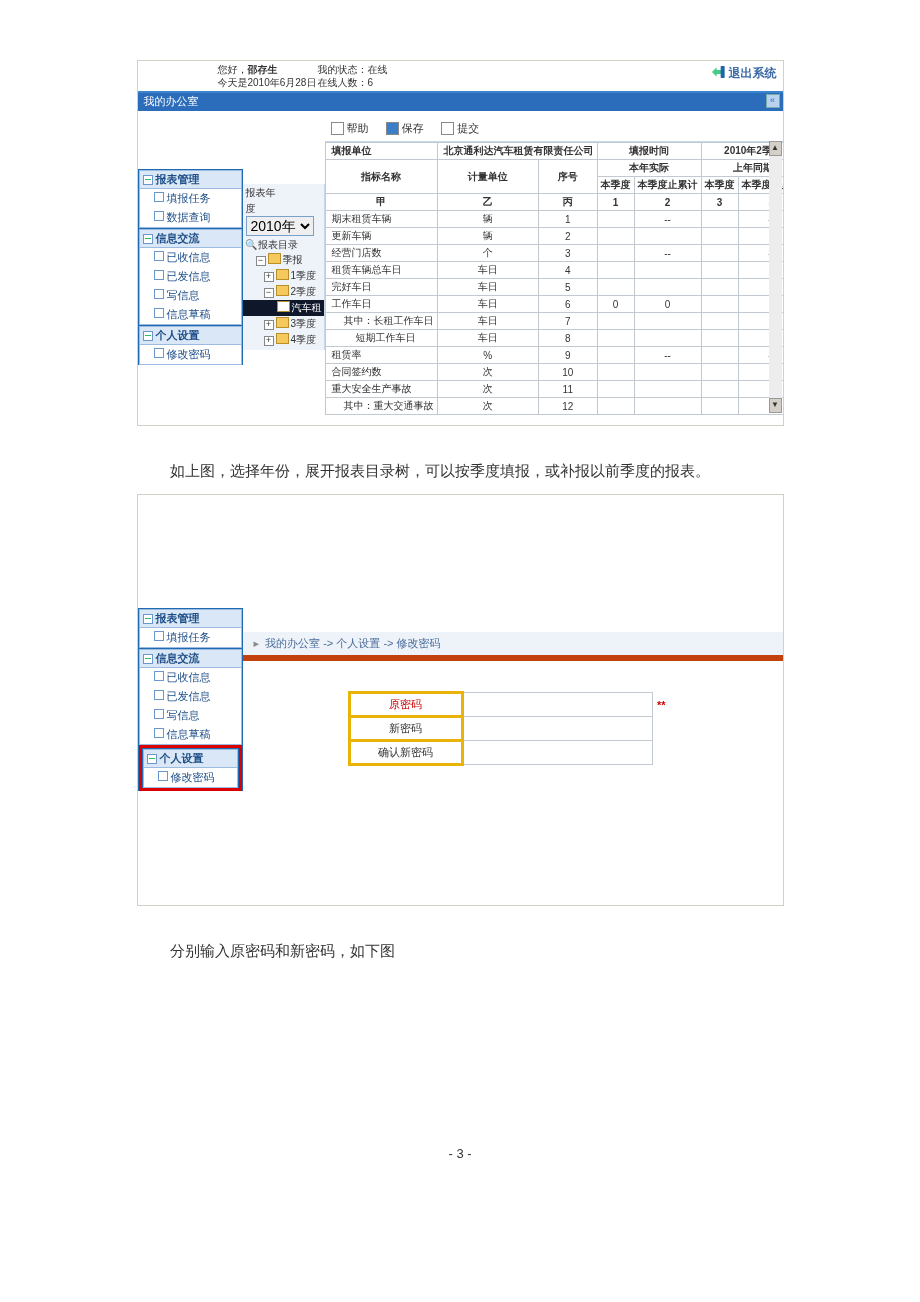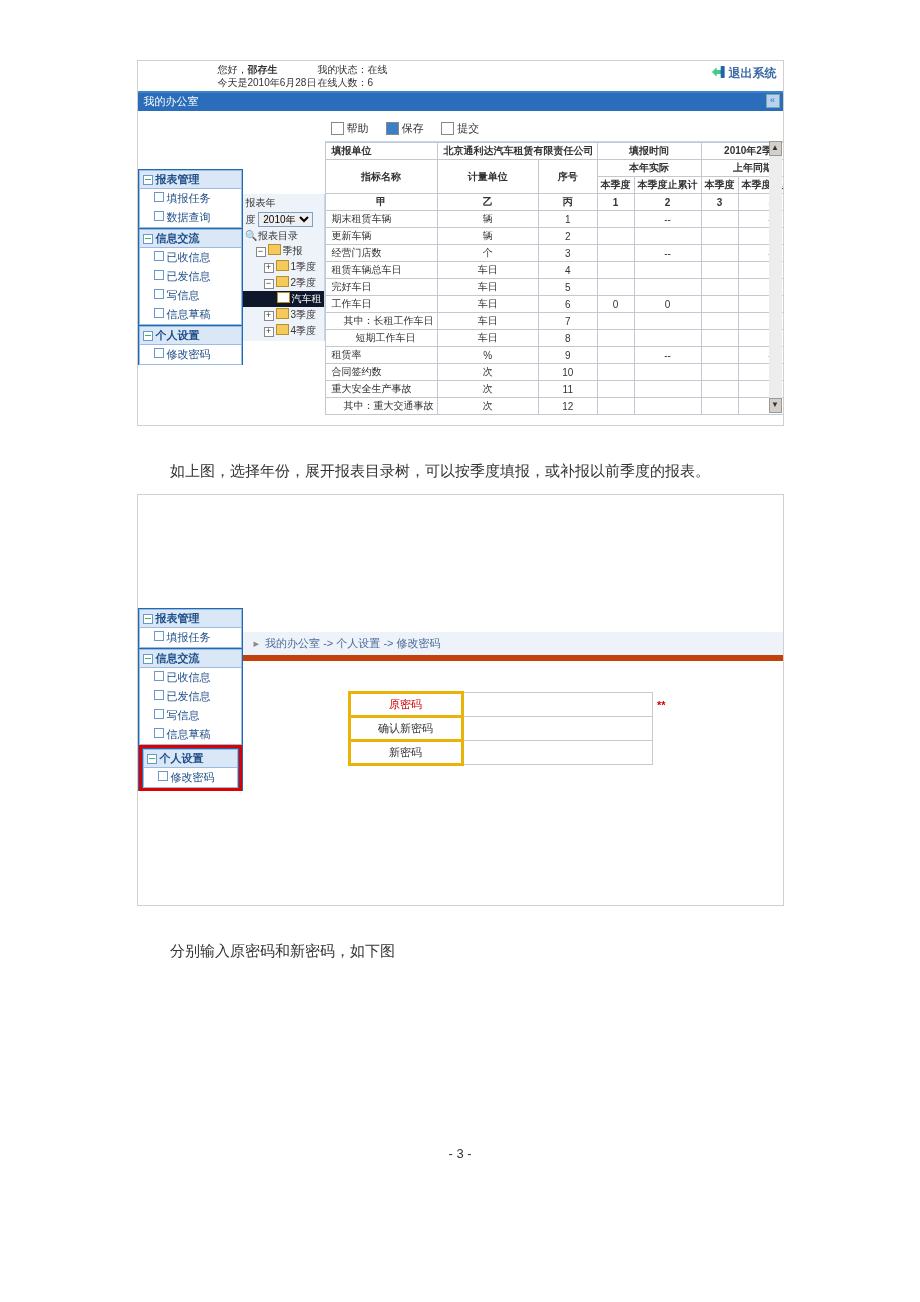--- a/index.html
+++ b/index.html
@@ -18,21 +18,21 @@
   .sidebar{width:105px;background:#1e6ab3;}
   .side-group{background:#d9e7f6;border:1px solid #9cbbe0;margin:1px 1px 0;padding:1px 3px;font-size:11px;color:#1e4e88;font-weight:bold;}
   .side-group .box{display:inline-block;width:8px;height:8px;border:1px solid #6c97cc;background:#fff;margin-right:3px;vertical-align:middle;}
   .side-group .minus{position:relative;}
   .side-group .minus::after{content:"";position:absolute;left:1px;top:3px;width:6px;height:1px;background:#3b6;}
   .side-item{background:#fff;margin:0 1px;padding:2px 3px 2px 14px;font-size:11px;color:#1e4e88;border-left:1px solid #9cbbe0;border-right:1px solid #9cbbe0;cursor:pointer;}
   .side-item:last-child{border-bottom:1px solid #9cbbe0;}
   .side-item .ico{display:inline-block;width:8px;height:8px;border:1px solid #6c97cc;background:#fff;margin-right:3px;}
   .treecol{width:75px;background:#eef3fa;font-size:10px;padding:2px 3px;border-right:1px solid #c7d7ea;}
   .treecol .yr{margin-bottom:2px;}
-  .treecol select{font-size:10px;border:1px solid #7aa0cc;}
+  .treecol select{font-size:14px;border:1px solid #7aa0cc;}
   .tnode{padding:1px 0 1px 10px;white-space:nowrap;}
   .tnode .pm{display:inline-block;width:8px;height:8px;border:1px solid #888;text-align:center;line-height:7px;font-size:9px;margin-right:2px;background:#fff;}
   .tnode .fld{display:inline-block;width:11px;height:9px;background:#f5c95c;border:1px solid #b8902a;margin-right:2px;vertical-align:-1px;}
   .tnode.sel{background:#0f172a;color:#fff;}
   .main{flex:1;background:#fff;overflow:hidden;position:relative;}
   .toolbar{height:18px;border-bottom:1px solid #c7d7ea;padding:2px 6px;}
   .tbtn{display:inline-flex;align-items:center;gap:3px;font-size:11px;color:#333;margin-right:14px;cursor:pointer;}
   .tbtn .ic{width:11px;height:11px;border:1px solid #888;display:inline-block;}
   .title-row{text-align:center;font-size:13px;font-weight:bold;padding:6px 0 4px;letter-spacing:2px;}
   table.grid{border-collapse:collapse;width:100%;font-size:10px;}
@@ -326,26 +326,26 @@
       </div>
       <div class="pwform">
         <table>
           <tbody>
                   <tr>
             <td class="lbl red">原密码</td>
             <td class="inp"><input type="password" style=""></td>
             <td class="req">**</td>
           </tr>
           <tr>
-            <td class="lbl">确认新密码</td>
+            <td class="lbl">新密码</td>
             <td class="inp"><input type="password" style=""></td>
                     <td></td>
           </tr>
           <tr>
-            <td class="lbl">新密码</td>
+            <td class="lbl">确认新密码</td>
             <td class="inp"><input type="password" style=""></td>
                     <td></td>
           </tr>
         </tbody>
               </table>
       </div>
     </div>
   </div>
 </div>
 

